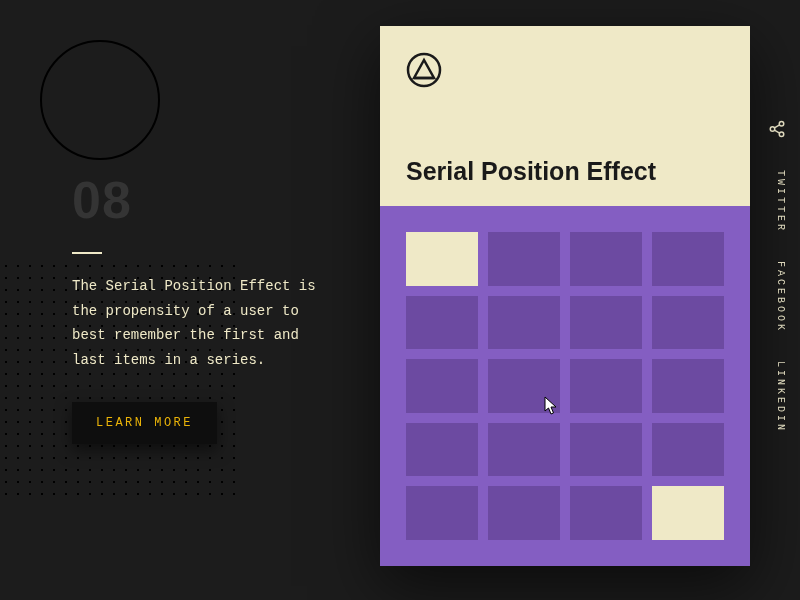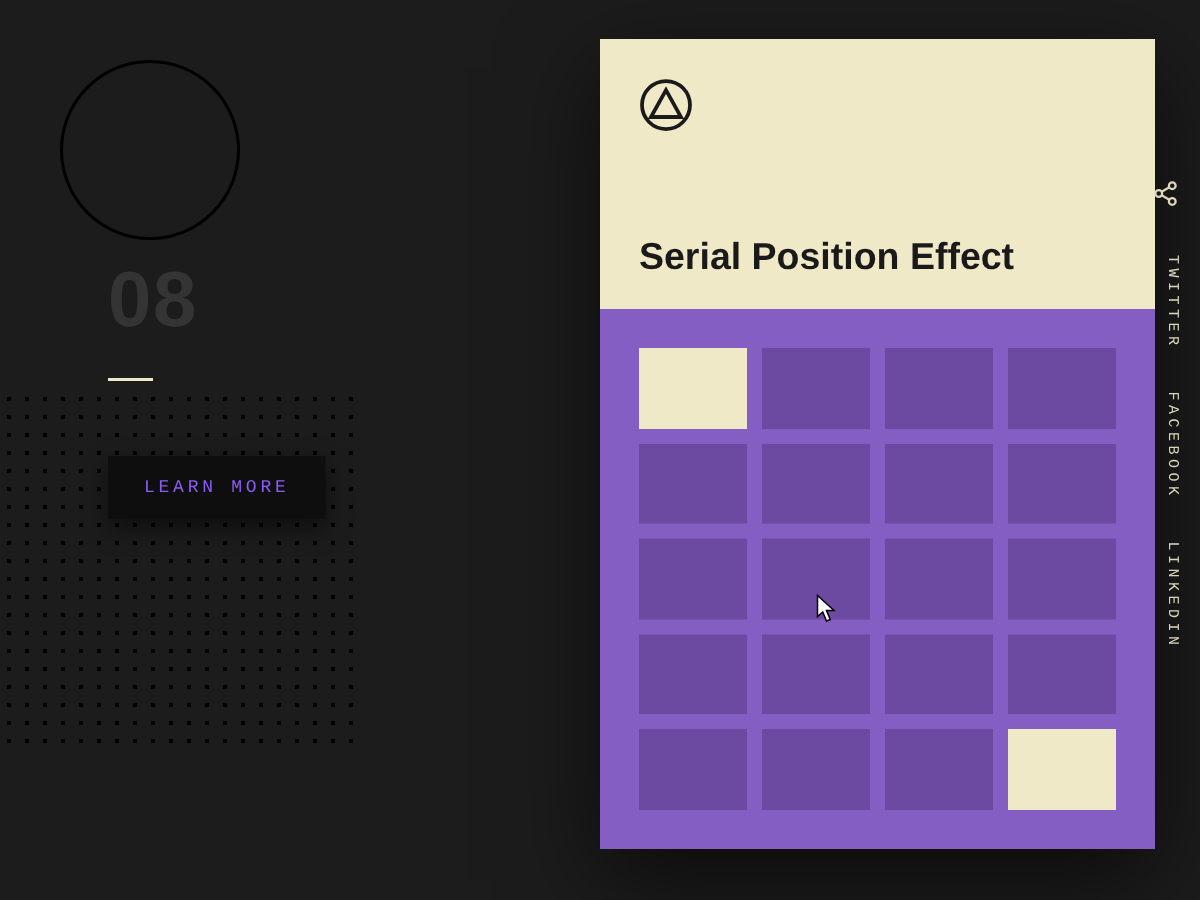--- a/index.html
+++ b/index.html
@@ -50,33 +50,33 @@
   .desc {
     font-size: 14px;
     line-height: 1.75;
     color: #efe9c7;
   }
   .learn-more {
     display: inline-block;
     margin-top: 30px;
     padding: 14px 24px;
     background: #0e0e0e;
-    color: #8b5cf6;
+    color: #eab308;
     font-family: "Courier New", monospace;
     font-size: 12px;
     letter-spacing: 2.5px;
     border: none;
     cursor: pointer;
     box-shadow: 0 6px 16px rgba(0,0,0,0.5);
     text-align: center;
   }
   
   .card {
     position: absolute;
-    left: 400px;
+    left: 380px;
     top: 26px;
     width: 370px;
     height: 540px;
     background: #845ec2;
     box-shadow: 0 20px 60px rgba(0,0,0,0.6);
   }
   .card-header {
     height: 180px;
     background: #efe9c7;
     position: relative;
@@ -140,20 +140,21 @@
 </style>
 </head>
 <body>
 
 <div class="bg-circle"></div>
 <div class="bg-dots"></div>
 
 <div class="left">
   <div class="index">08</div>
   <div class="divider"></div>
+  <p class="desc">The Serial Position Effect is the propensity of a user to best remember the first and last items in a series.</p>
   <button class="learn-more">LEARN MORE</button>
 </div>
 
 <div class="card">
   <div class="card-header">
     <div class="logo">
       <svg width="36" height="36" viewBox="0 0 36 36">
         <circle cx="18" cy="18" r="16" fill="none" stroke="#1a1a1a" stroke-width="2.5"></circle>
         <path d="M8 26 L18 8 L28 26 Z" fill="none" stroke="#1a1a1a" stroke-width="2.5" stroke-linejoin="miter"></path>
         <line x1="8" y1="26" x2="28" y2="26" stroke="#1a1a1a" stroke-width="2.5"></line>

